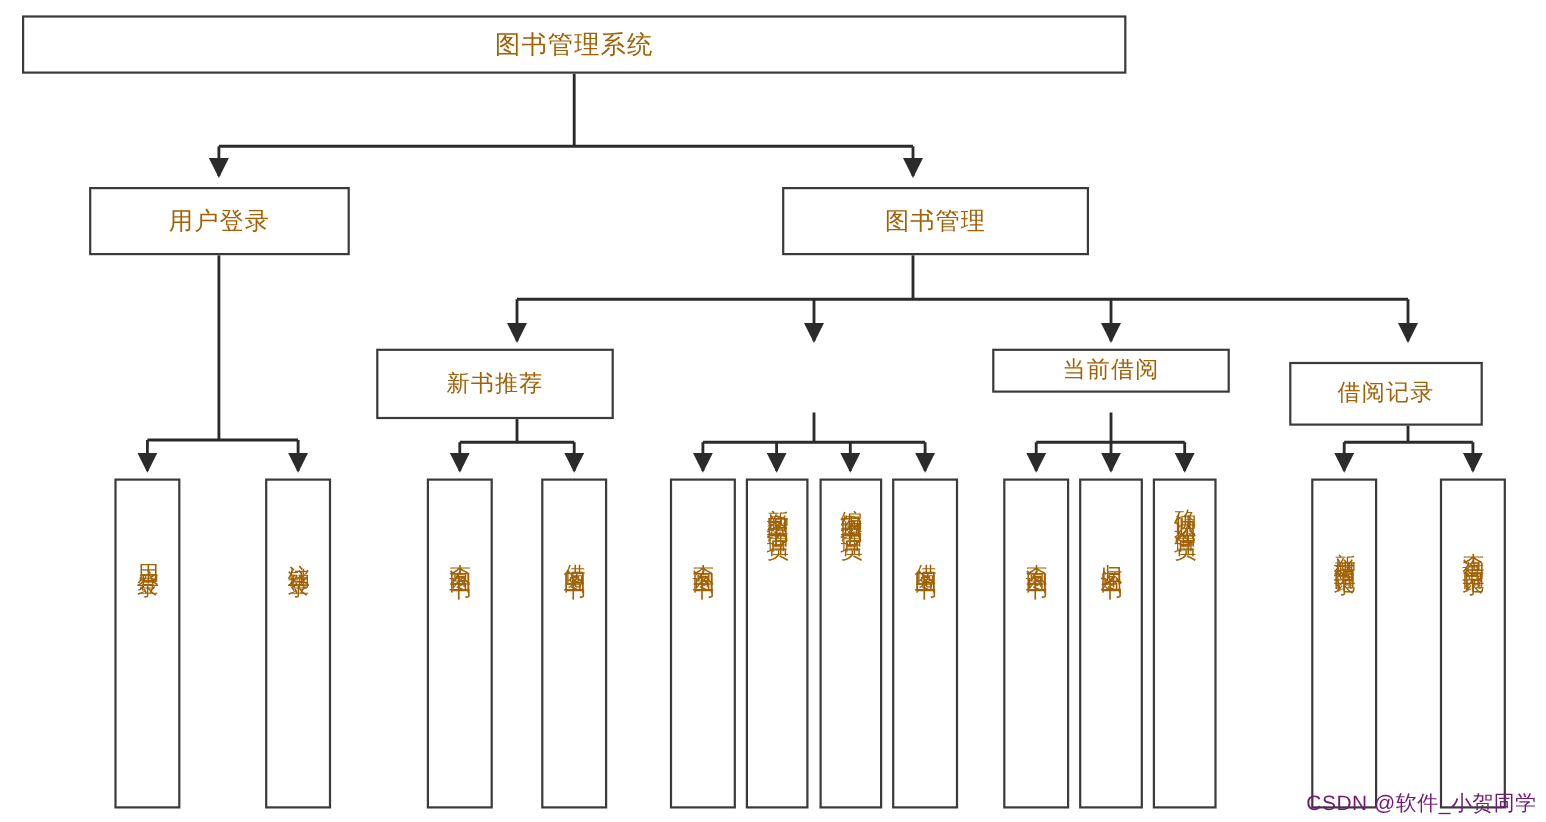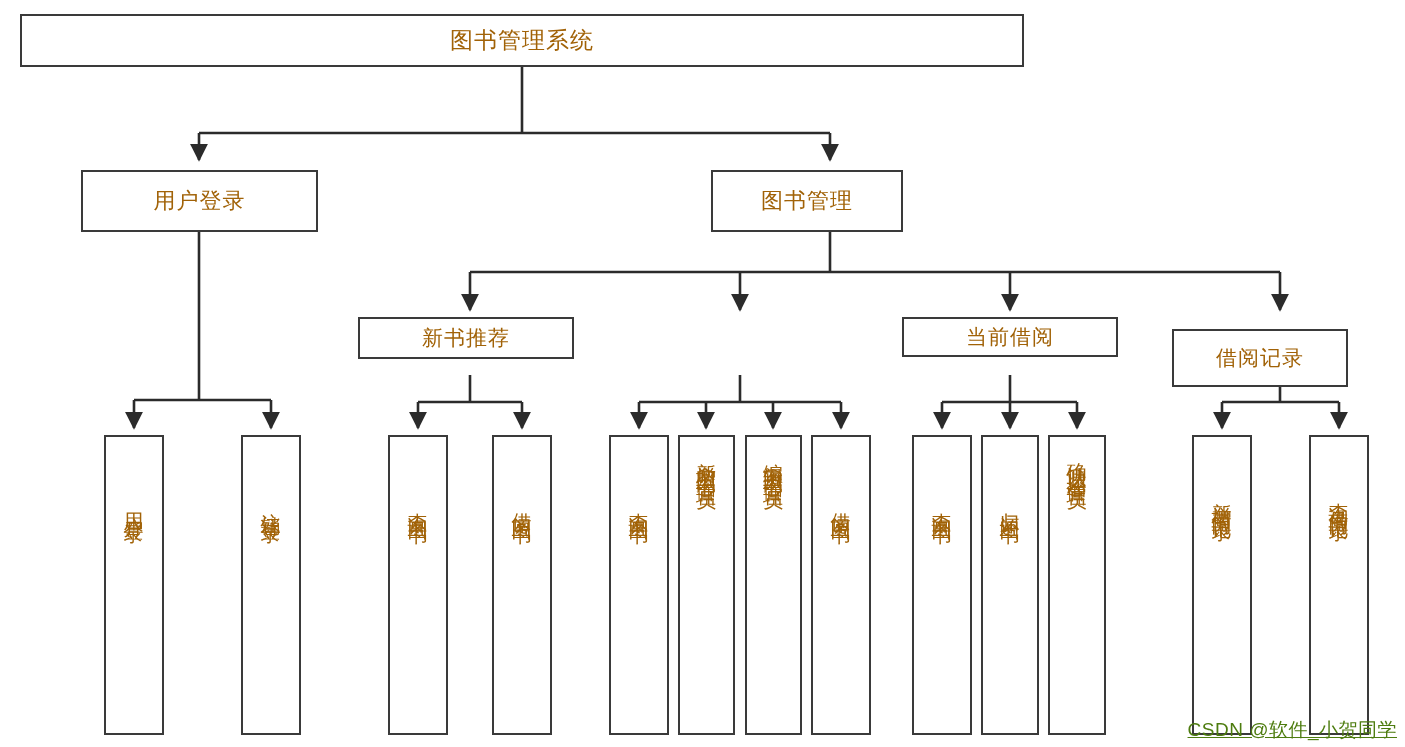--- a/index.html
+++ b/index.html
@@ -58,25 +58,24 @@
     display: block;
   }
   .leaf-short .vtext { margin-top: 56px; }
   .leaf-mid .vtext   { margin-top: 46px; }
   .leaf-tall .vtext  { margin-top: 6px; }
   .watermark {
     position: absolute;
     right: 8px;
     bottom: 4px;
     font-size: 19px;
-    color: #4d7c0f;
+    color: #701a75;
     letter-spacing: 0.5px;
     z-index: 5;
     white-space: nowrap;
-    text-decoration: underline;
   }
 </style>
 </head>
 <body>
 
 <div id="canvas">
 
   <svg class="wires" viewBox="0 0 1405 747">
     <defs>
       <marker id="arrow" viewBox="0 0 10 10" refX="9" refY="5" markerWidth="7" markerHeight="7" orient="auto-start-reverse">
@@ -127,25 +126,25 @@
     </g>
   </svg>
 
   <div class="node root" style="left:20px; top:14px; width:1004px; height:53px;">
     <span>图书管理系统</span>
   </div>
 
   <div class="node lvl2" style="left:81px; top:170px; width:237px; height:62px;">
     <span>用户登录</span>
   </div>
-  <div class="node lvl2" style="left:711px; top:170px; width:192px; height:62px;">
+  <div class="node lvl2" style="left:711px; top:170px; width:279px; height:62px;">
     <span>图书管理</span>
   </div>
 
-  <div class="node lvl3" style="left:358px; top:317px; width:216px; height:42px;">
+  <div class="node lvl3" style="left:342px; top:317px; width:216px; height:64px;">
     <span>新书推荐</span>
   </div>
   <div class="node lvl3" style="left:902px; top:317px; width:216px; height:40px;">
     <span>当前借阅</span>
   </div>
   <div class="node lvl3" style="left:1172px; top:329px; width:176px; height:58px;">
     <span>借阅记录</span>
   </div>
 
   <div class="node leaf leaf-short" style="left:104px; top:435px; width:60px; height:300px;">

